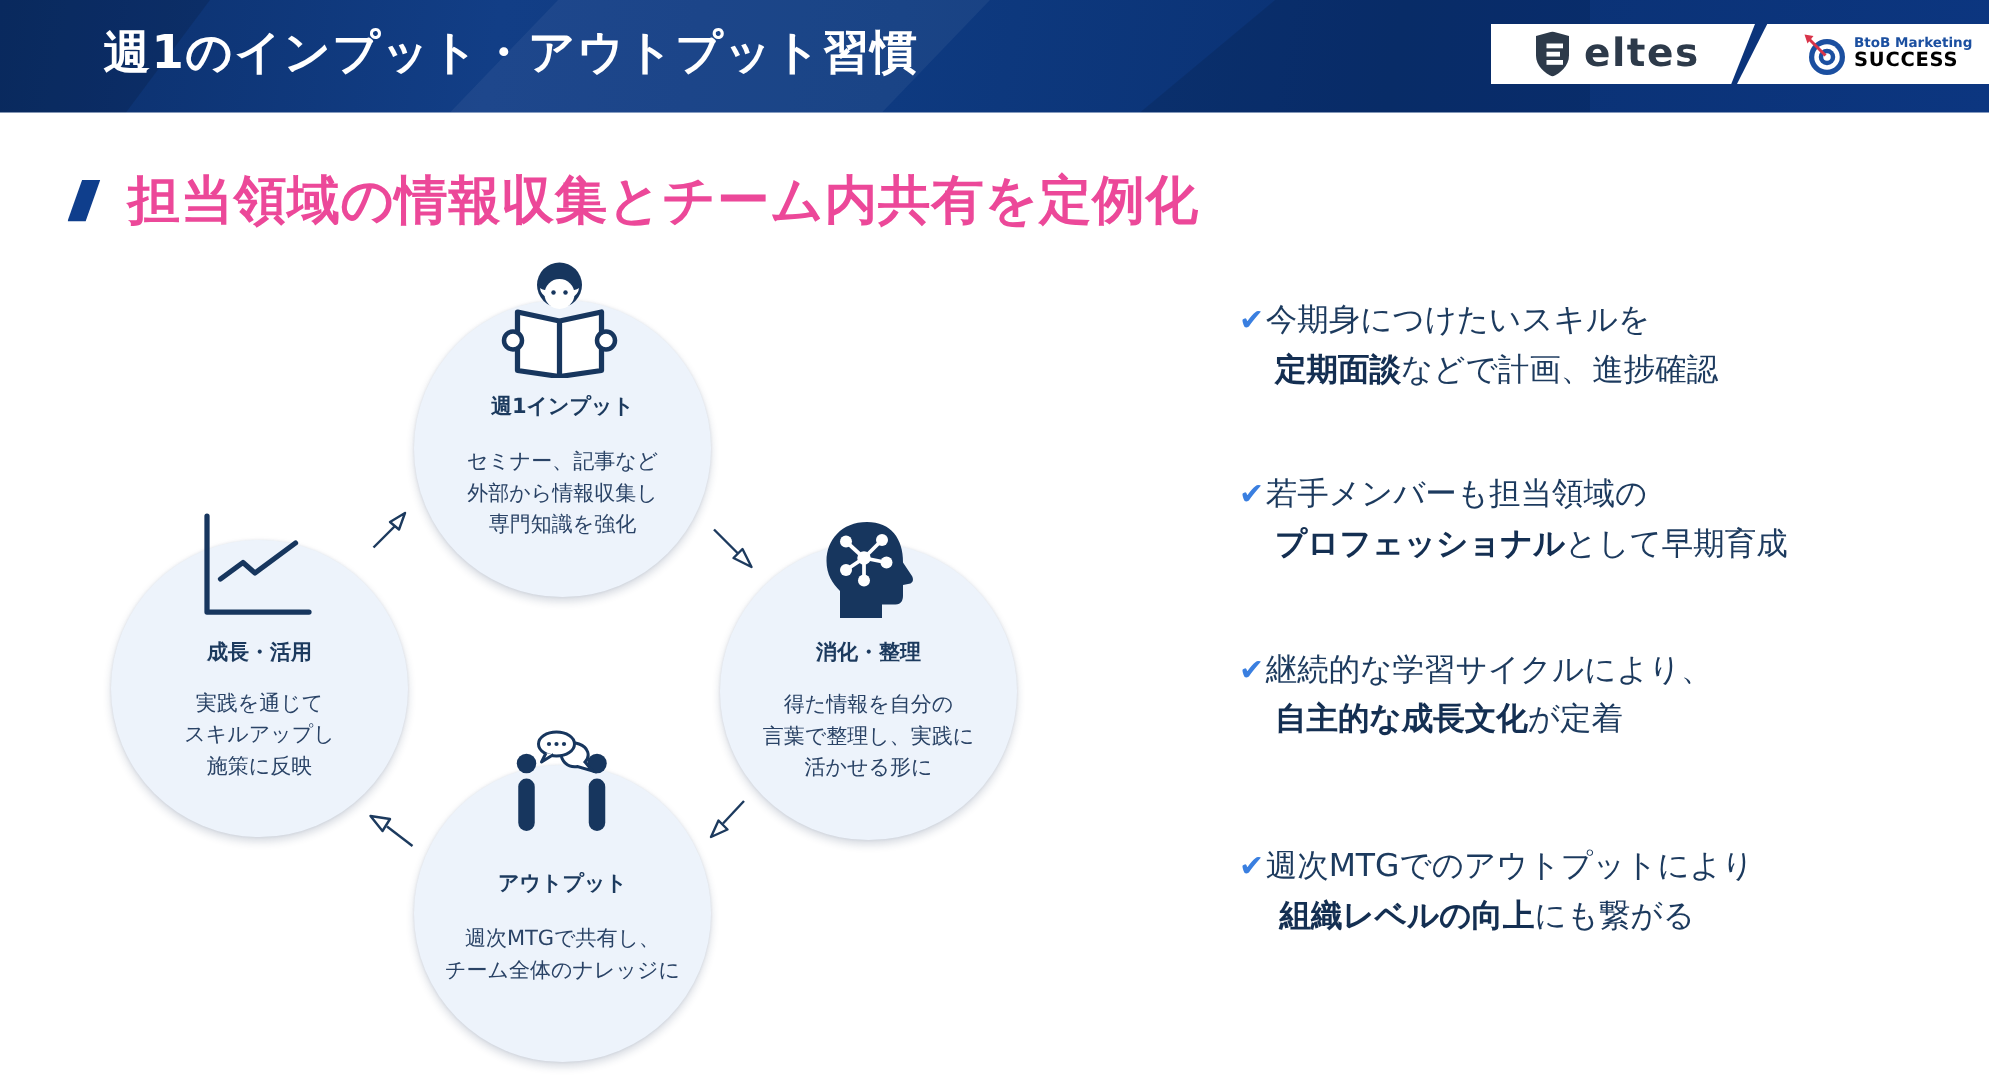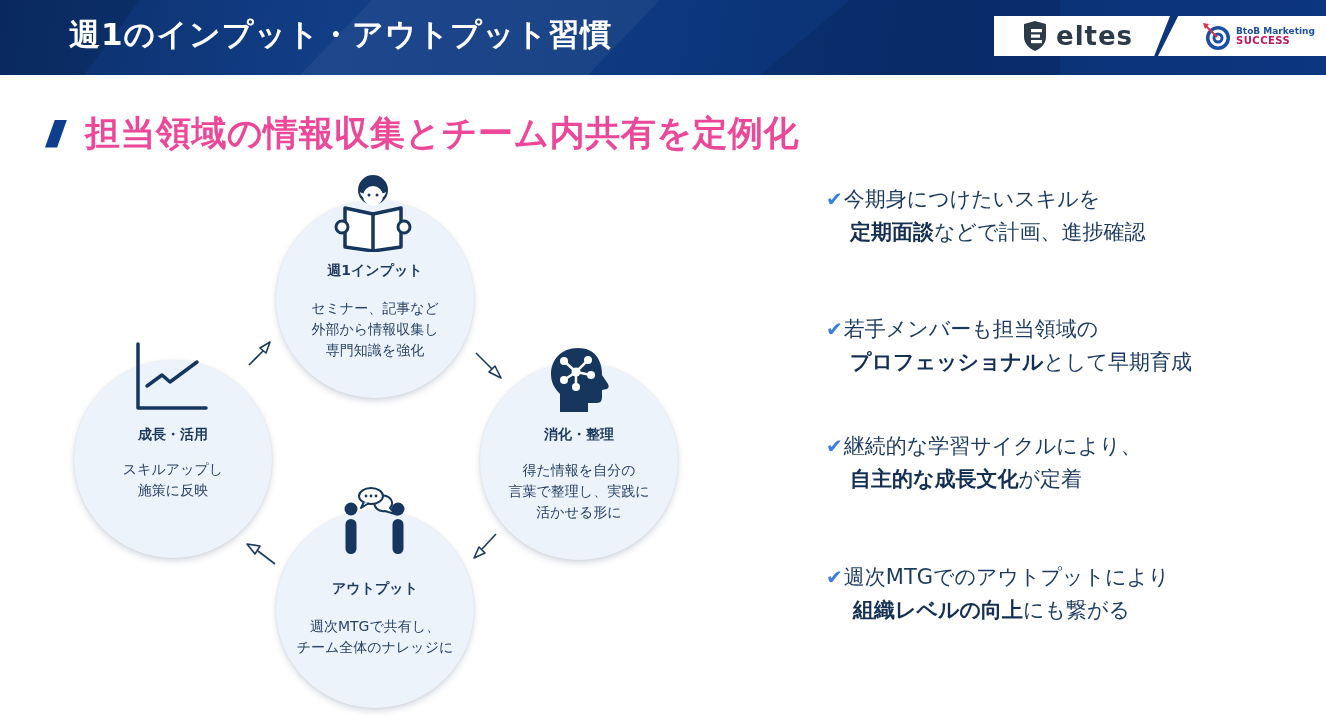--- a/index.html
+++ b/index.html
@@ -23,21 +23,21 @@
       display: flex; align-items: center; padding-left: 28px;
     }
     .logo-box-2 {
       position: absolute; left: 1158px; top: 16px; width: 168px; height: 40px; background: #ffffff;
       clip-path: polygon(12% 0, 100% 0, 100% 100%, 0 100%);
       display: flex; align-items: center; padding-left: 44px;
     }
     .eltes-text { font-family: "DejaVu Sans", sans-serif; font-weight: bold; font-size: 26px; color: #2d3a4a; margin-left: 8px; letter-spacing: 1px; }
     .btob-wrap { display: flex; flex-direction: column; line-height: 1; margin-left: 4px; }
     .btob-top { font-size: 9px; font-weight: bold; color: #1b4fa0; }
-    .btob-bottom { font-size: 10px; font-weight: bold; color: #be185d; letter-spacing: 0.5px; }
+    .btob-bottom { font-size: 13px; font-weight: bold; color: #000000; letter-spacing: 0.5px; }
 
     .subtitle-row { position: absolute; left: 45px; top: 110px; display: flex; align-items: center; }
     .slash-mark { width: 22px; height: 28px; background: #0f3e8c; clip-path: polygon(45% 0, 100% 0, 55% 100%, 0 100%); margin-right: 18px; }
     .subtitle { font-size: 35px; font-weight: bold; color: #ec4899; letter-spacing: 0.5px; }
 
     .circle {
       position: absolute; width: 198px; height: 198px; border-radius: 50%;
       background: #edf3fb;
       box-shadow: 0 3px 6px rgba(30,50,90,0.18), 0 0 2px rgba(30,50,90,0.10);
       text-align: center;
@@ -169,20 +169,21 @@
     <ellipse cx="31" cy="11" rx="12" ry="8" fill="#ffffff" stroke="#17365e" stroke-width="2"></ellipse>
     <path d="M24 17 L21 23 L29 18" fill="#ffffff" stroke="#17365e" stroke-width="2" stroke-linejoin="round"></path>
     <circle cx="26" cy="11" r="1.4" fill="#17365e"></circle>
     <circle cx="31" cy="11" r="1.4" fill="#17365e"></circle>
     <circle cx="36" cy="11" r="1.4" fill="#17365e"></circle>
   </svg>
 
   <div class="circle c-growth">
     <div class="circle-title" style="top:66px;">成長・活用</div>
     <div class="circle-desc" style="top:100px;">
+      <span>実践を通じて</span>
       <span>スキルアップし</span>
       <span>施策に反映</span>
     </div>
   </div>
 
   <svg class="icon" style="left:134px; top:342px;" width="74" height="70" viewBox="0 0 74 70">
     <polyline points="4,2 4,66 72,66" fill="none" stroke="#17365e" stroke-width="3.5" stroke-linecap="round" stroke-linejoin="round"></polyline>
     <polyline points="13,44 28,33 36,40 63,20" fill="none" stroke="#17365e" stroke-width="3.5" stroke-linecap="round" stroke-linejoin="round"></polyline>
   </svg>
 
@@ -198,21 +199,21 @@
     <line x1="25" y1="3" x2="11" y2="18" stroke="#1c3a5e" stroke-width="1.6"></line>
     <path d="M3 27 L8 16 L14 22 Z" fill="#ffffff" stroke="#1c3a5e" stroke-width="1.6" stroke-linejoin="round"></path>
   </svg>
   <svg class="arrow" style="left:244px; top:540px;" width="34" height="28" viewBox="0 0 34 28">
     <line x1="31" y1="24" x2="14" y2="11" stroke="#1c3a5e" stroke-width="1.6"></line>
     <path d="M3 4 L16 6 L11 14 Z" fill="#ffffff" stroke="#1c3a5e" stroke-width="1.6" stroke-linejoin="round"></path>
   </svg>
 </div>
 
 <div class="checklist">
-  <div class="check-item" style="top:183px;">
+  <div class="check-item" style="top:197px;">
     <div class="check-line">
       <span class="check-icon">✔</span><span>今期身につけたいスキルを</span>
     </div>
     <div class="check-line second">
       <span class="bold">定期面談</span><span>などで計画、進捗確認</span>
     </div>
   </div>
 
   <div class="check-item" style="top:313px;">
     <div class="check-line">

